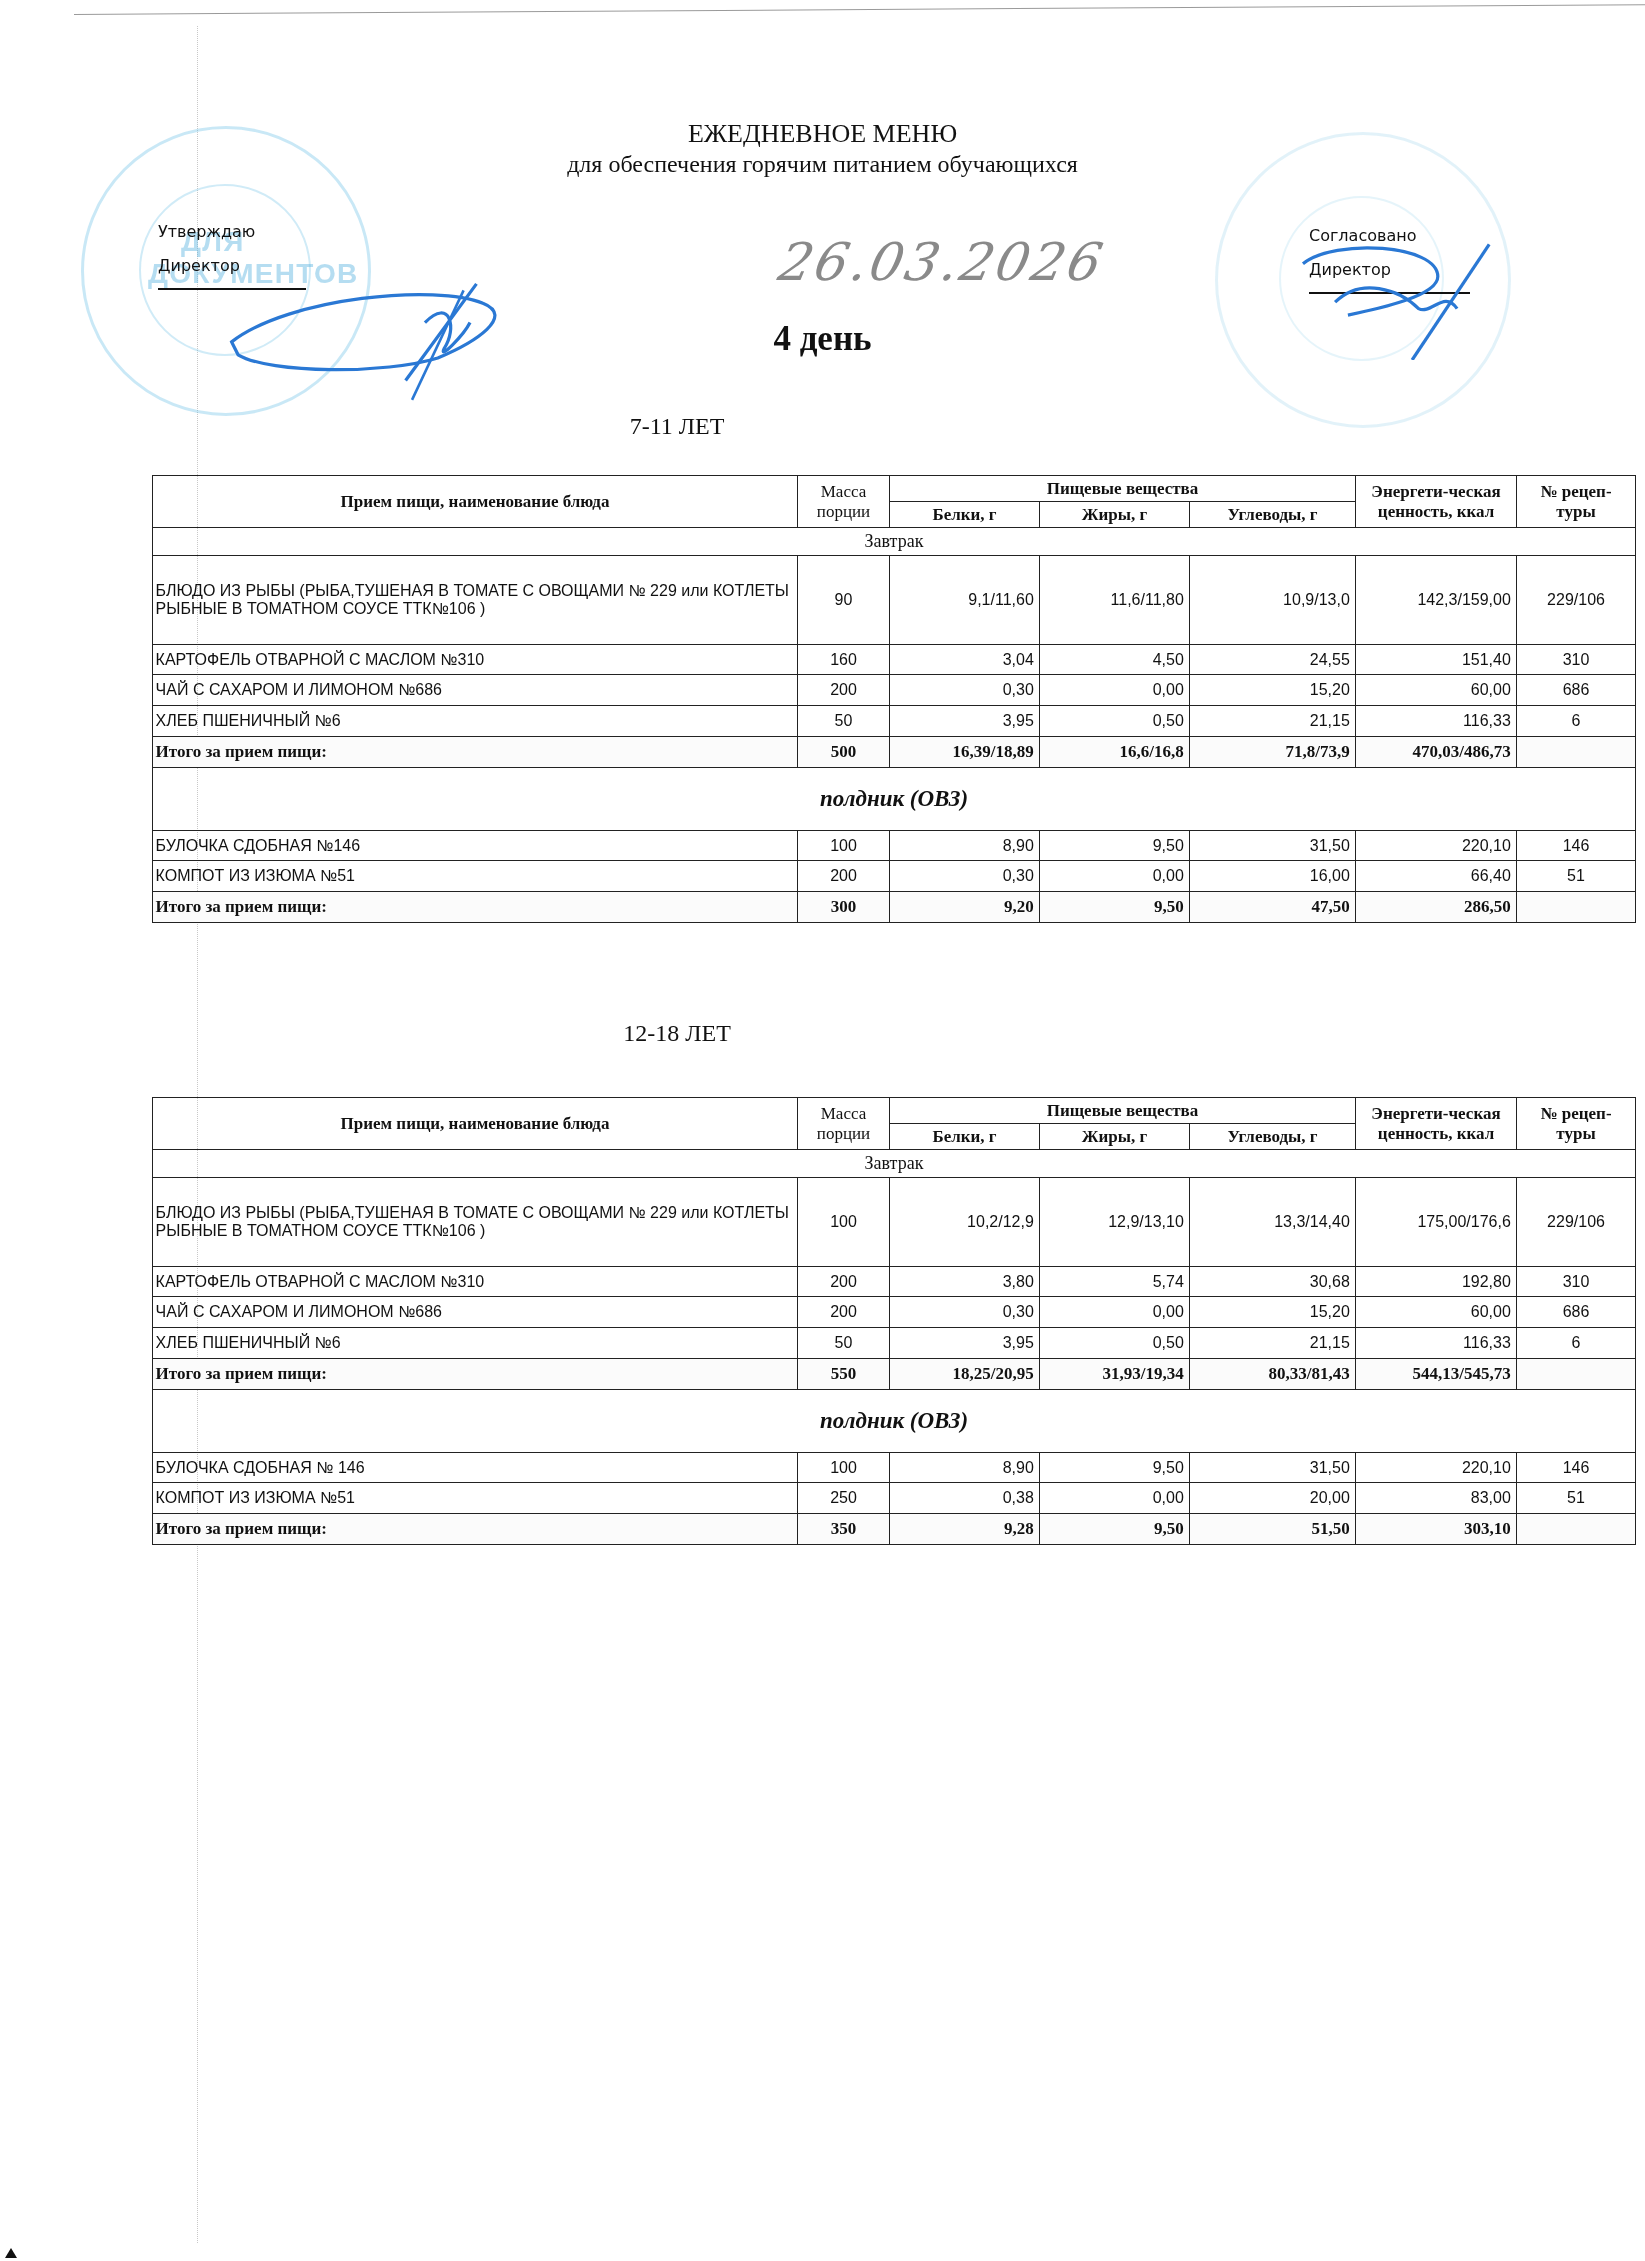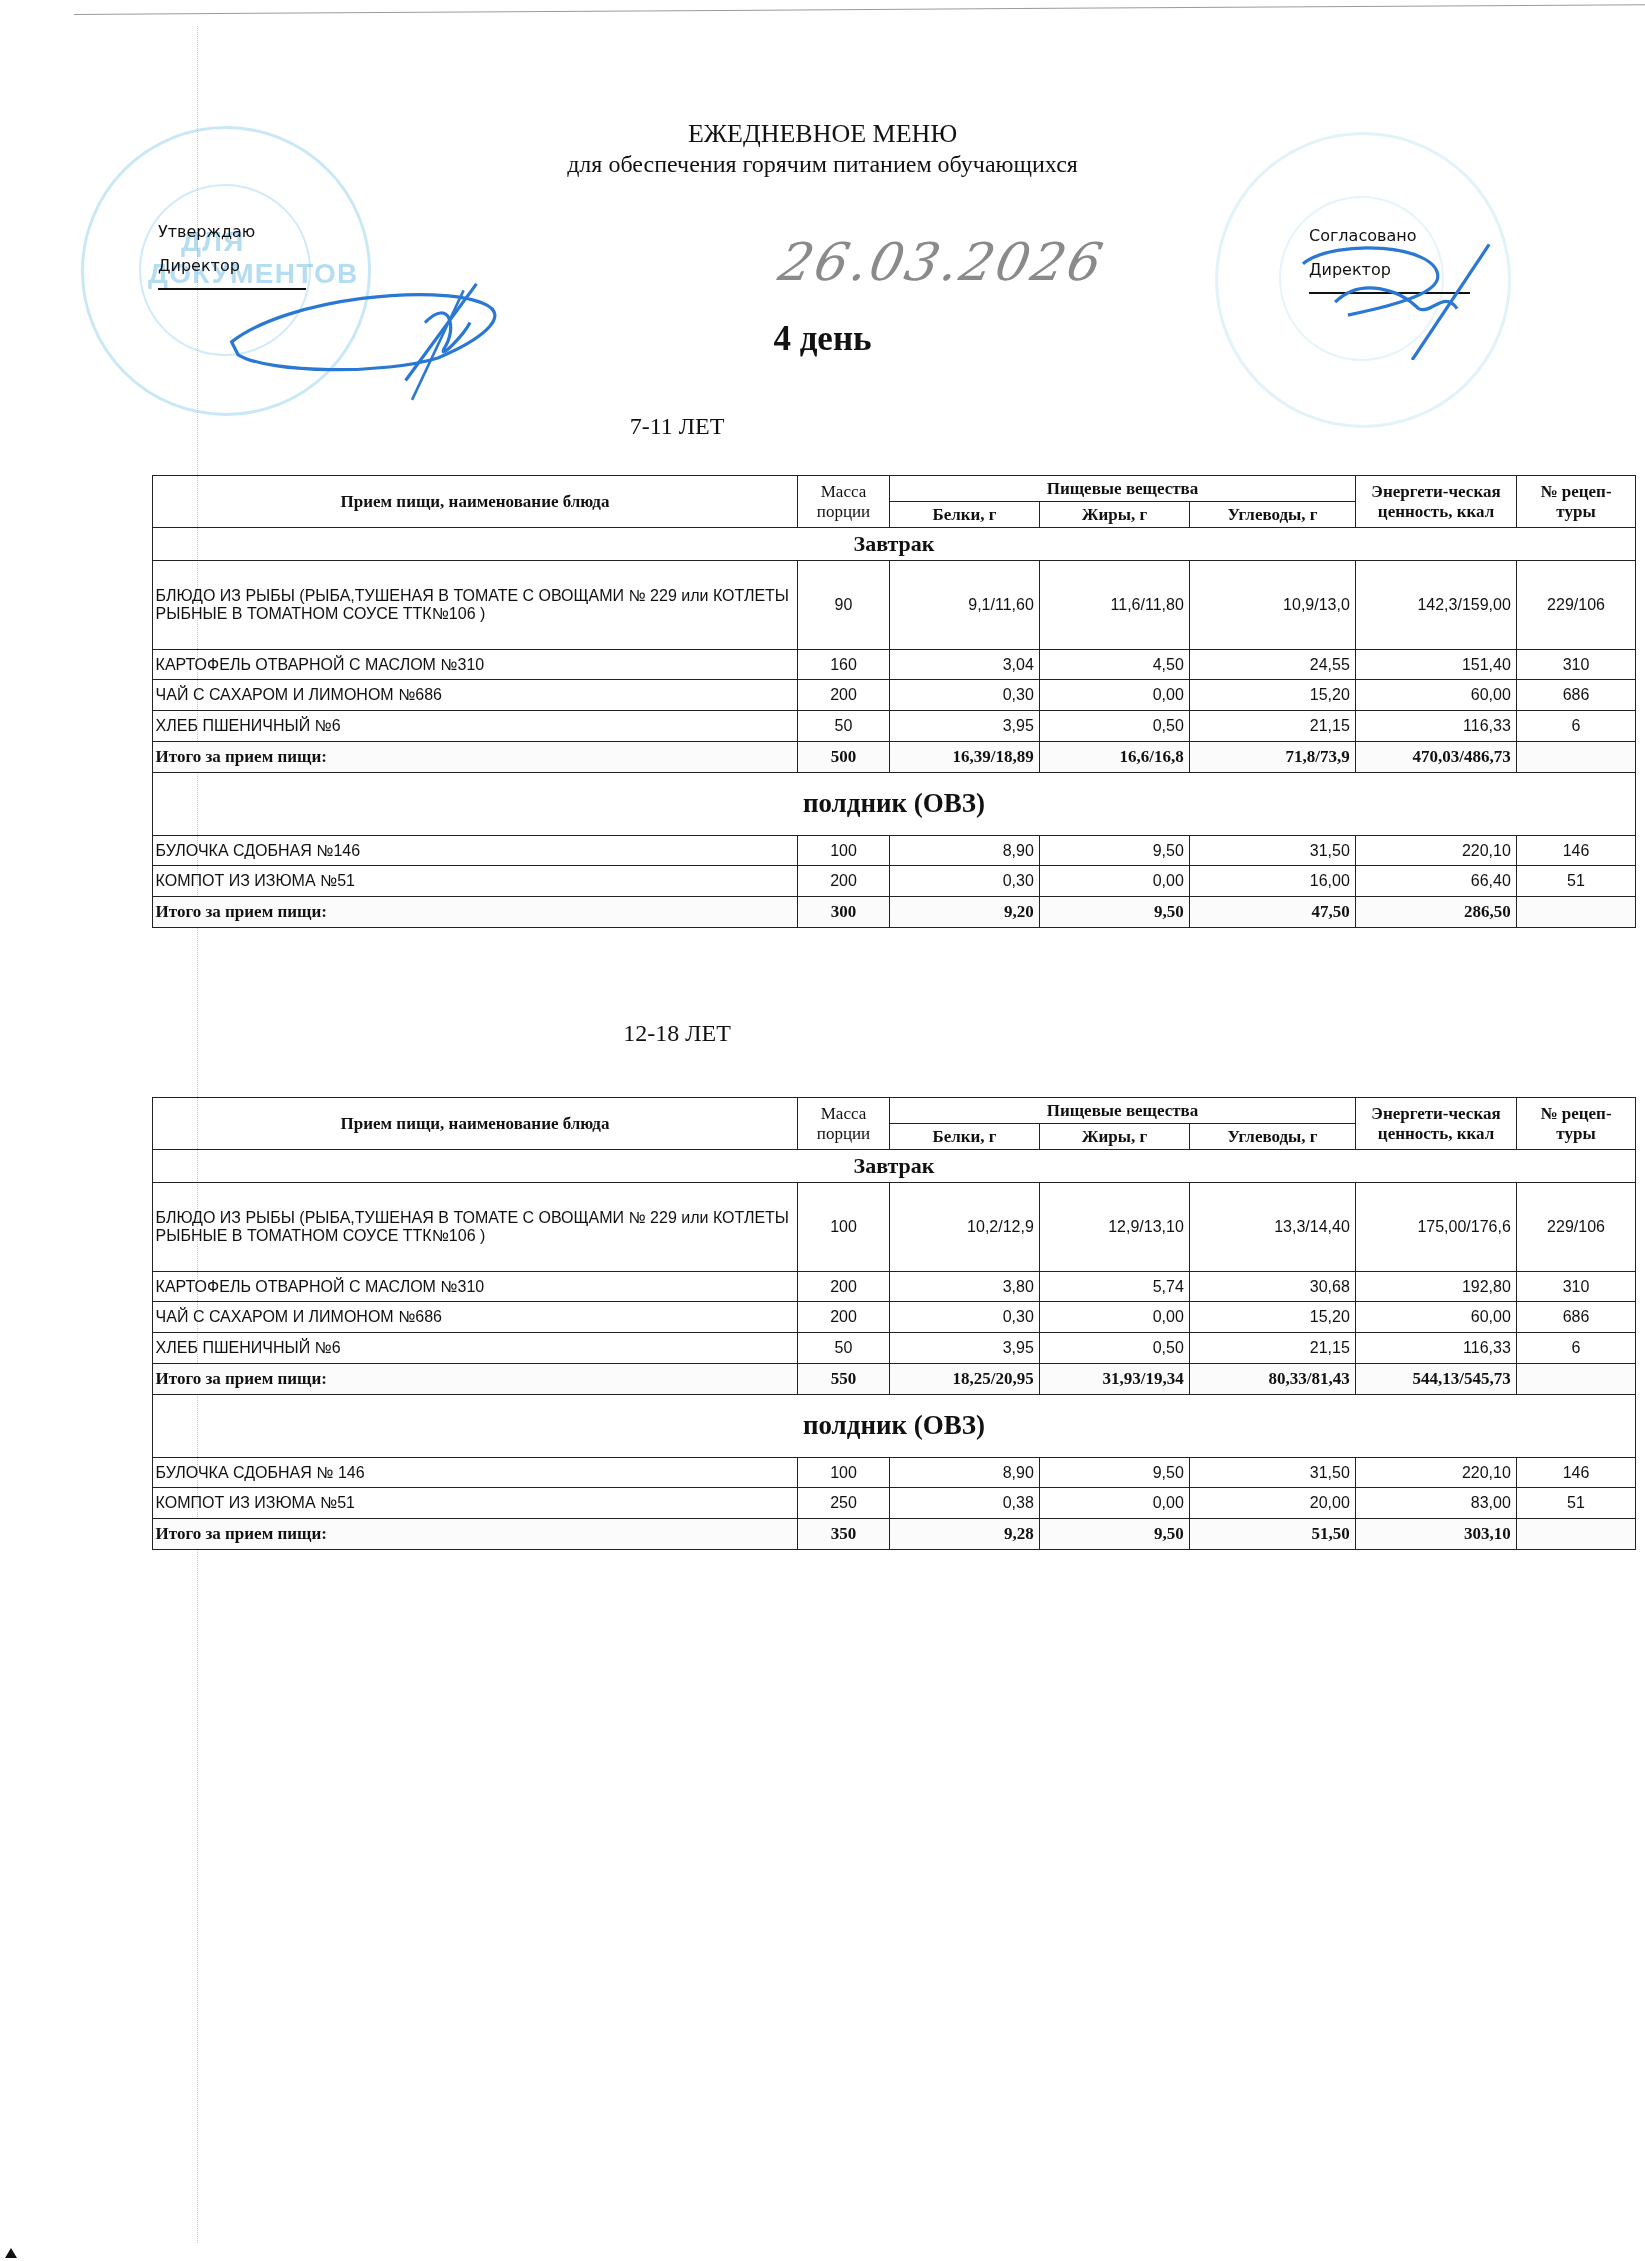--- a/index.html
+++ b/index.html
@@ -36,22 +36,22 @@
   table.menu { position: absolute; left: 152px; width: 1417px; border-collapse: collapse;
                font-family: "Liberation Sans", sans-serif; font-size: 16px; table-layout: fixed; }
   .menu-1 { top: 475px; }
   .menu-2 { top: 1097px; }
   table.menu th, table.menu td { border: 1.3px solid #222; padding: 2.6px 5.2px; }
   table.menu th { font-family: "Liberation Serif", serif; font-weight: bold; font-size: 17px; text-align: center; }
   table.menu td.num { text-align: right; }
   table.menu td.rec { text-align: center; }
   table.menu td.mass { text-align: center; }
   table.menu td.name { text-align: left; padding-left: 2.6px; }
-  tr.section td { text-align: center; font-family: "Liberation Serif", serif; font-size: 22px; font-weight: bold; }
-  tr.section.big td { font-size: 27px; font-weight: bold; height: 57px; }
+  tr.section td { text-align: center; font-family: "Liberation Serif", serif; font-size: 18px; font-weight: normal; }
+  tr.section.big td { font-size: 23px; font-weight: bold; height: 57px; font-style: italic; }
   tr.total td { font-weight: bold; font-family: "Liberation Serif", serif; font-size: 17px; background: #fbfbfb; }
   tr.total td.name { font-family: "Liberation Serif", serif; }
   tr.item td { height: 24.5px; }
   tr.tall td { height: 83px; }
   col.c-name { width: 645px; } col.c-mass { width: 92px; } col.c-b { width: 150px; }
   col.c-f { width: 150px; } col.c-c { width: 166px; } col.c-e { width: 161px; } col.c-r { width: 119px; }
   .corner-mark { position: absolute; left: 5.2px; top: 2248px; width: 0; height: 0;
                  border-left: 6.4px solid transparent; border-right: 6.4px solid transparent; border-bottom: 10.3px solid #111; }
 </style>
 </head>

